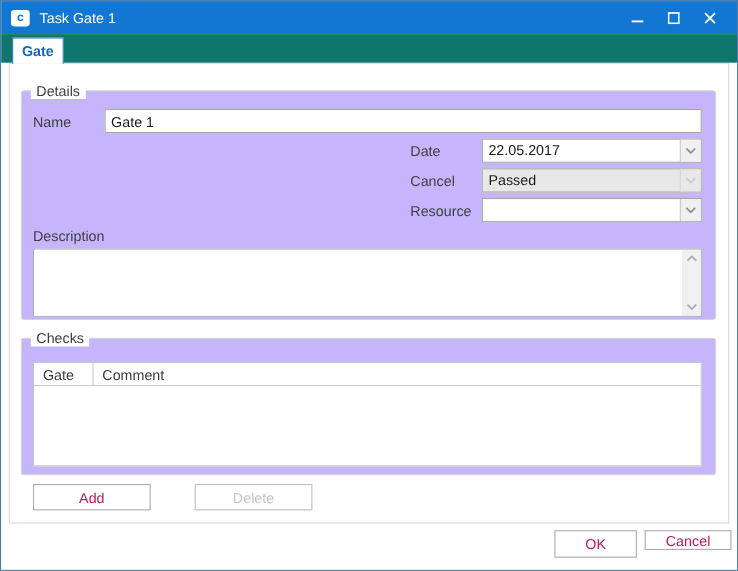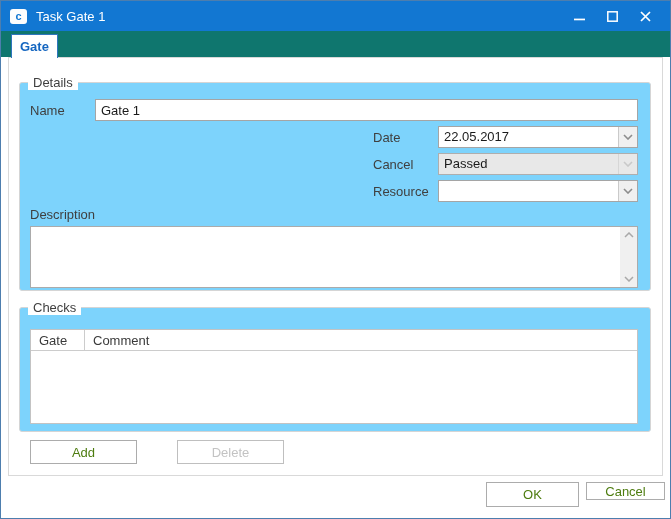--- a/index.html
+++ b/index.html
@@ -49,21 +49,21 @@
     position:relative; z-index:1;
     margin:0 7px;
     border:1px solid #d9d9d9;
     height:419px; background:#fff;
   }
 
   .groupbox {
     border:1px solid #d5d5d5; border-radius:3px;
     position:relative;
     margin:0 11px 0 10px;
-    background:#7dd3fc;
+    background:#c4b5fd;
   }
   .gb-legend {
     position:absolute; top:-8px; left:8px;
     background:#fff; padding:0 5px;
     font-size:13px; color:#3f3f3f;
   }
   .gb-details { margin-top:24px; height:209px; padding:16px 12px 0 10px; }
   .gb-checks  { margin-top:16px; height:125px; padding:21px 12px 0 10px; }
 
   
@@ -104,30 +104,30 @@
   .ctable { border:1px solid #c3c3c3; height:95px; background:#fff; }
   .thead { display:flex; height:21px; border-bottom:1px solid #cccccc; align-items:stretch; }
   .th { display:flex; align-items:center; padding-left:8px; font-size:13px; color:#3a3a3a; }
   .th-done { width:54px; border-right:1px solid #cccccc; }
   .th-comment { flex:1; }
   .tbody { height:72px; }
 
   
   .btn {
     border:1px solid #acacac; background:#fff;
-    font:13px "Liberation Sans", sans-serif; color:#4d7c0f;
+    font:13px "Liberation Sans", sans-serif; color:#be185d;
     display:flex; align-items:center; justify-content:center;
     cursor:default;
   }
   .btn.disabled { color:#c3c3c3; border-color:#bfbfbf; }
   .panel-btn-row { display:flex; gap:40px; margin:8px 0 0 21px; }
   .panel-btn-row .btn { width:107px; height:24px; }
 
   .footer { display:flex; justify-content:flex-end; gap:7px; padding:6px 5px 0 0; }
-  .btn-ok { width:93px; height:25px;text-align:center; }
+  .btn-ok { width:75px; height:25px;text-align:center; }
   .btn-cancel { width:79px; height:18px; }
 </style>
 </head>
 <body>
 
 <div class="window">
 
   <div class="titlebar">
     <div class="app-icon">
       <span>c</span>

